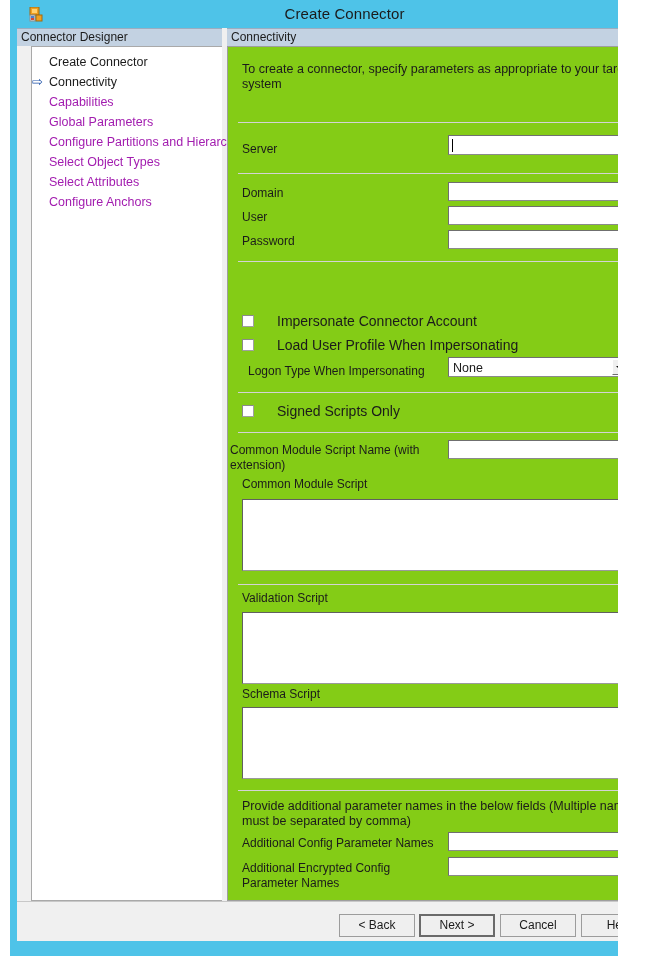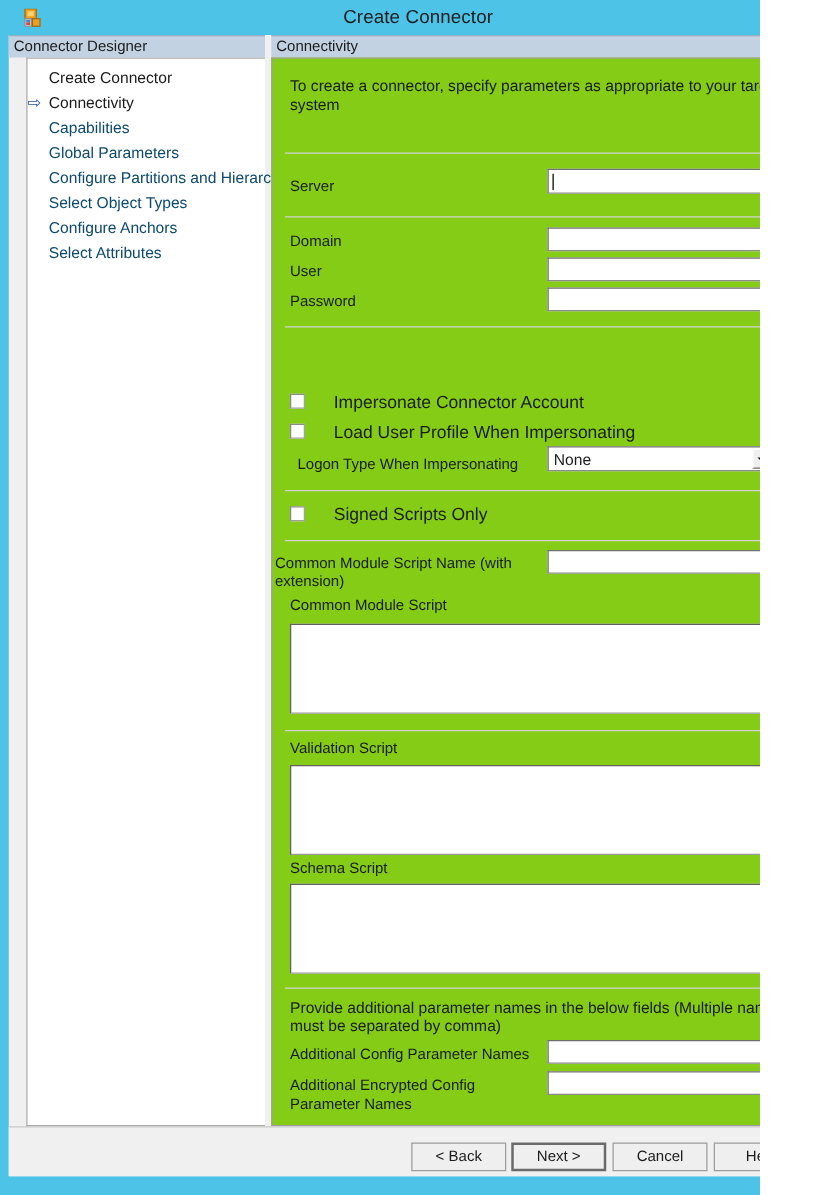--- a/index.html
+++ b/index.html
@@ -13,20 +13,21 @@
   }
 
   
   #window {
     position: relative;
     width: 608px;
     height: 956px;
     box-sizing: border-box;
     background: #4ec3e8;
     overflow: hidden;
+    margin-left: 10px;
   }
 
   #titlebar {
     position: absolute;
     left: 0; top: 0;
     width: 669px;
     height: 28px;
     background: #4ec3e8;
   }
   #app-icon {
@@ -107,21 +108,21 @@
   }
   .nav-item {
     position: relative;
     height: 20px;
     line-height: 20px;
     padding-left: 17px;
     font-size: 12.5px;
     color: #1b1b1b;
     white-space: nowrap;
   }
-  .nav-item.disabled { color: #0c4a6e; }
+  .nav-item.disabled { color: #a21caf; }
   .nav-arrow {
     position: absolute;
     left: 0; top: 0;
     width: 16px;
     height: 20px;
     line-height: 20px;
     color: #2255aa;
     font-size: 13px;
     text-align: left;
   }
@@ -412,25 +413,25 @@
 
         <div class="nav-item disabled">
           <span>Configure Partitions and Hierarchies</span>
         </div>
 
         <div class="nav-item disabled">
           <span>Select Object Types</span>
         </div>
 
         <div class="nav-item disabled">
+          <span>Select Attributes</span>
+        </div>
+
+        <div class="nav-item disabled">
           <span>Configure Anchors</span>
-        </div>
-
-        <div class="nav-item disabled">
-          <span>Select Attributes</span>
         </div>
 
       </div>
     </div>
 
     <div id="right-pane">
       <div id="right-header">Connectivity</div>
 
       <div id="scroll-viewport">
         <div id="scroll-content">

